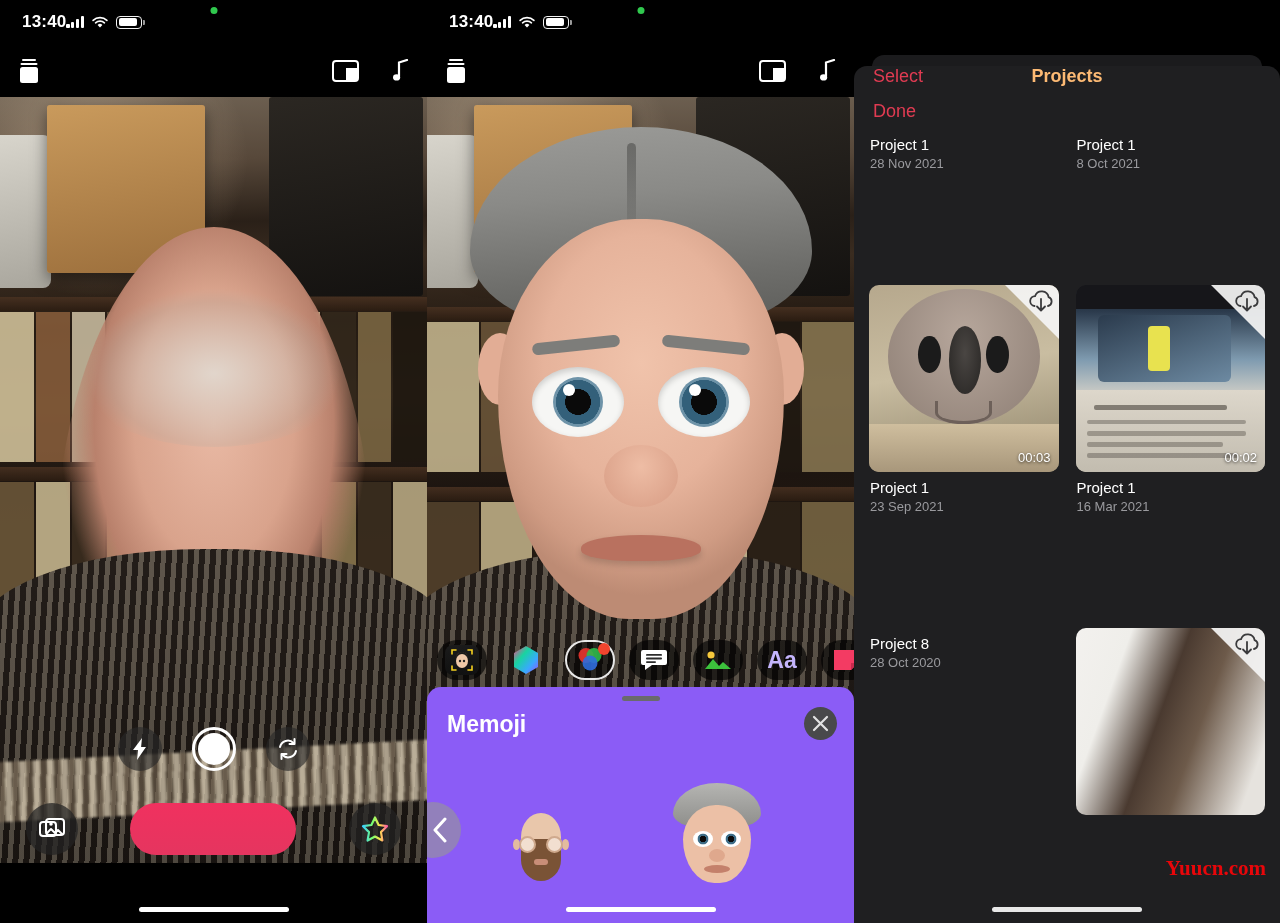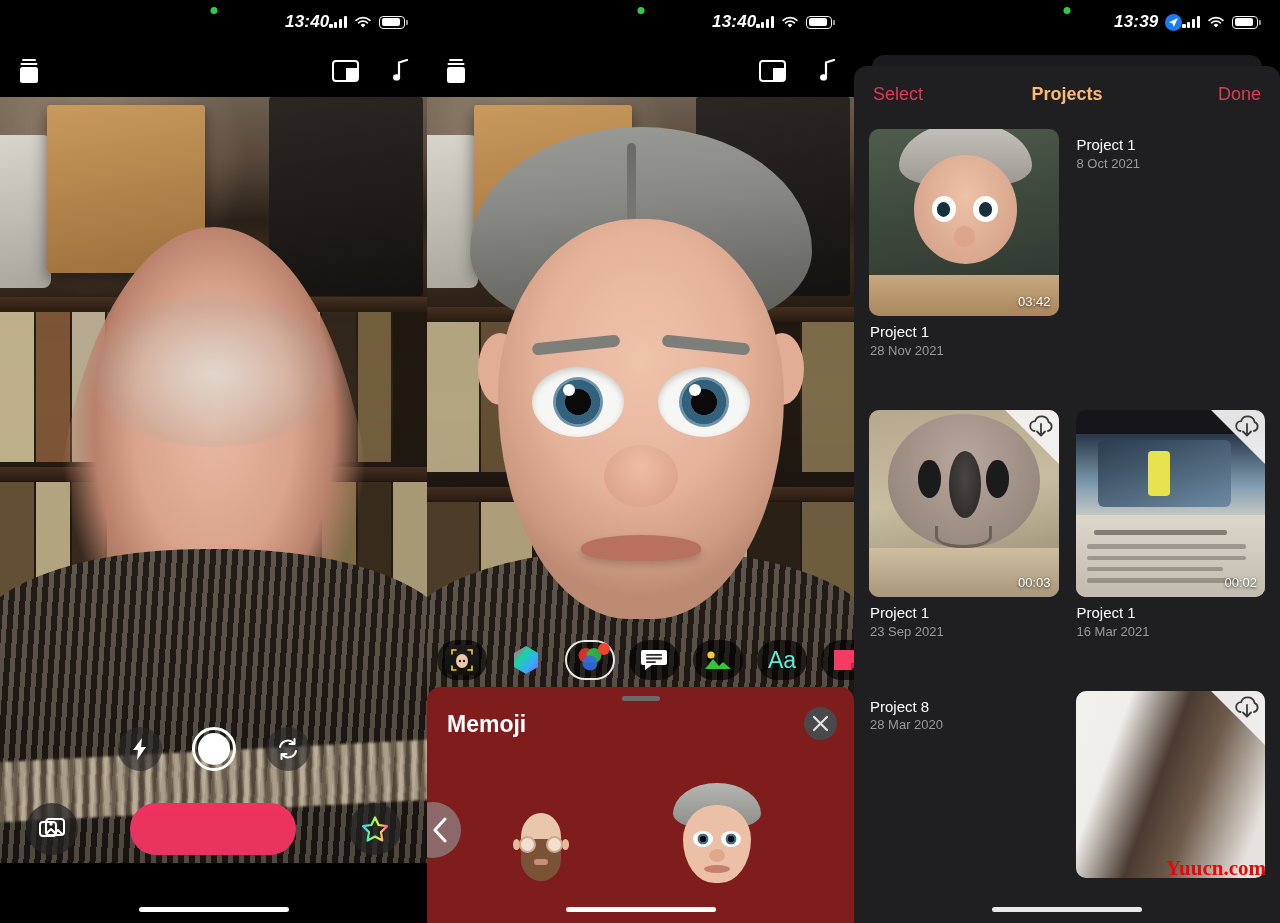--- a/index.html
+++ b/index.html
@@ -9,22 +9,22 @@
     font-family: "Liberation Sans", sans-serif;
     overflow: hidden;
   }
   .screens { display: flex; width: 1280px; height: 923px; }
   .phone { position: relative; width: 427px; height: 923px; background: #000; overflow: hidden; flex: 0 0 auto; }
   .phone.p3 { width: 426px; }
 
   
   .statusbar {
     position: absolute; top: 0; left: 0; right: 0; height: 44px;
-    display: flex; align-items: center; justify-content: flex-end;
-    padding: 0 22px; z-index: 40; color: #fff; font-style: italic;
+    display: flex; align-items: center; justify-content: flex-start;
+    padding: 0 22px; z-index: 40; color: #fff;
   }
   .sb-time { font-size: 17px; font-weight: 600; letter-spacing: .2px; }
   .sb-left { display: flex; align-items: center; gap: 7px; }
   .loc-badge {
     width: 17px; height: 17px; border-radius: 50%; background: #1a7df0;
     display: inline-flex; align-items: center; justify-content: center;
   }
   .sb-right { display: flex; align-items: center; gap: 7px; }
   .greendot {
     position: absolute; left: 50%; top: 7px; transform: translateX(-50%);
@@ -125,21 +125,21 @@
 
   
   .fx-strip { position: absolute; left: 0; right: 0; top: 633px; height: 54px; display: flex; align-items: center; gap: 14px; padding-left: 10px; z-index: 25; }
   .fx { position: relative; width: 50px; height: 40px; border-radius: 20px; background: rgba(0,0,0,.62); display:flex; align-items:center; justify-content:center; flex:0 0 auto; }
   .fx.sel { border: 2px solid rgba(255,255,255,.9); background: rgba(0,0,0,.55); }
   .fx .dot { position:absolute; right:3px; top:1px; width:12px; height:12px; border-radius:50%; background:#f0452e; }
   .fx.plain { background: transparent; }
   .fx-av { width: 34px; height: 30px; border-radius: 8px; background: linear-gradient(180deg,#1b1b1b,#111); position:relative; display:flex;align-items:center;justify-content:center; }
 
   
-  .sheet2 { position: absolute; left: 0; right: 0; bottom: 0; height: 236px; background: #7f1d1d; border-radius: 14px 14px 0 0; z-index: 30; }
+  .sheet2 { position: absolute; left: 0; right: 0; bottom: 0; height: 236px; background: #8b5cf6; border-radius: 14px 14px 0 0; z-index: 30; }
   .grabber { position:absolute; left:50%; transform:translateX(-50%); top:9px; width:38px; height:5px; border-radius:3px; background:#6a6a6c; }
   .sheet2 h2 { position:absolute; left:20px; top:24px; font-size:23px; font-weight:700; color:#fff; }
   .close-btn { position:absolute; right:17px; top:20px; width:33px; height:33px; border-radius:50%; background:#49494b; display:flex; align-items:center; justify-content:center; }
   .memoji-row { position:absolute; left:0; right:0; top:88px; height:110px; display:flex; align-items:center; }
   .arrow-left { position:absolute; left:-22px; top:50%; transform:translateY(-50%); width:56px; height:56px; border-radius:50%; background:rgba(150,150,150,.62); display:flex; align-items:center; justify-content:center; padding-left:14px; }
   .m-item { position:absolute; top:50%; transform:translateY(-50%); }
   .m1 { left: 86px; } .m2 { left: 188px; }
 
   
   .mt { position: relative; }
@@ -158,21 +158,21 @@
   .mt-gray .eye { position:absolute; top:48px; width:20px; height:16px; background:#fff; border-radius:50%; }
   .mt-gray .eye.l { left:22px; } .mt-gray .eye.r { right:22px; }
   .mt-gray .eye i { position:absolute; left:50%; top:50%; transform:translate(-50%,-50%); width:11px;height:11px;border-radius:50%;
     background: radial-gradient(circle,#0b0b0b 0 40%,#3d6c86 41% 70%,#81a3b6 71% 100%); }
   .mt-gray .nose { position:absolute; left:50%; transform:translateX(-50%); top:66px; width:16px;height:13px;background:#dfa88d;border-radius:50%; }
   .mt-gray .mouth { position:absolute; left:50%; transform:translateX(-50%); top:82px; width:26px;height:8px;background:#c4806b;border-radius:50%; }
 
   
   .behind-sheet { position:absolute; left:18px; right:18px; top:55px; height:40px; background:#1b1b1d; border-radius:12px 12px 0 0; z-index: 9; }
   .sheet3 { position:absolute; left:0; right:0; top:66px; bottom:0; background:#1f1f21; border-radius:13px 13px 0 0; z-index: 10; overflow:hidden; }
-  .nav3 { position:relative; height:56px; display:flex; align-items:center; justify-content:space-between; padding:0 19px; }
+  .nav3 { position:relative; height:56px; display:flex; justify-content:space-between; padding:0 19px;flex-direction:column; }
   .nav3 .act { font-size:18px; color:#e03b52; }
   .nav3 .ttl { font-size:18px; font-weight:700; color:#fdba74; position:absolute; left:50%; transform:translateX(-50%); }
   .grid3 { position:absolute; left:0; right:0; top:56px; bottom:0; padding:7px 15px 0; display:grid; grid-template-columns:1fr 1fr; column-gap:17px; row-gap:4px; }
   .cell { position:relative; }
   .thumb { position:relative; width:100%; height:187px; border-radius:10px; overflow:hidden; background:#2c2c2e; }
   .thumb.newp { background:#2a2a2c; display:flex; align-items:center; justify-content:center; }
   .plus { position:relative; width:46px; height:46px; }
   .plus::before,.plus::after { content:""; position:absolute; background:#a8a8ac; border-radius:2px; }
   .plus::before { left:50%; top:0; transform:translateX(-50%); width:4px; height:100%; }
   .plus::after { top:50%; left:0; transform:translateY(-50%); height:4px; width:100%; }
@@ -500,21 +500,21 @@
           <rect x="6" y="13.2" width="10" height="1.8" rx=".9" fill="#2b2b2b"></rect>
         </svg>
       </span>
       <span class="fx">
         <svg width="30" height="22" viewBox="0 0 30 22">
           <circle cx="8" cy="6" r="3.6" fill="#f7c93c"></circle>
           <path d="M2 20l8-10 6 7 4-4 8 7H2z" fill="#3cc13c"></path>
         </svg>
       </span>
       <span class="fx">
-        <span style="color:#5eead4;font-size:23px;font-weight:400;">Aa</span>
+        <span style="color:#c4b5fd;font-size:23px;font-weight:700;">Aa</span>
       </span>
       <span class="fx">
 
         <svg width="28" height="26" viewBox="0 0 28 26">
           <path d="M2 3h24v13l-7 7H2V3z" fill="#f33b63"></path>
           <path d="M26 16h-7v7l7-7z" fill="#c72a4d"></path>
         </svg>
       </span>
 
     </div>
@@ -558,74 +558,34 @@
             <i class="mouth"></i>
         </span>
 
       </div>
 
       <div class="home-ind"></div>
     </div>
   </div>
 
   <div class="phone p3">
-    <div class="statusbar">
-      <div class="greendot"></div>
-      <div class="sb-left">
-        <span class="sb-time">13:39</span>
-        <span class="loc-badge">
-          <svg width="11" height="11" viewBox="0 0 11 11">
-              <path d="M10 1 1 5.2l3.6 1.2L5.8 10 10 1z" fill="#fff"></path>
-            </svg>
-        </span>
-      </div>
-      <div class="sb-right">
-        <span class="bars">
-            <i></i>
-            <i></i>
-            <i></i>
-            <i></i>
-          </span>
-        <svg width="18" height="13" viewBox="0 0 18 13">
-          <path d="M9 11.6 6.6 8.9a3.6 3.6 0 0 1 4.8 0L9 11.6z" fill="#fff"></path>
-          <path d="M4.6 6.8a6.6 6.6 0 0 1 8.8 0" stroke="#fff" stroke-width="1.7" fill="none" stroke-linecap="round"></path>
-          <path d="M2.1 4.3a10.2 10.2 0 0 1 13.8 0" stroke="#fff" stroke-width="1.7" fill="none" stroke-linecap="round"></path>
-        </svg>
-        <span class="batt">
-            <i></i>
-          </span>
-      </div>
-    </div>
 
     <div class="behind-sheet"></div>
 
     <div class="sheet3">
       <div class="nav3">
         <span class="act">Select</span>
         <span class="ttl">Projects</span>
         <span class="act">Done</span>
       </div>
 
       <div class="grid3">
 
 
         <div class="cell">
-          <div class="thumb">
-            <div class="art memoji-a">
-              <span class="oval" style="left:16%;top:-4%;width:70%;height:34%;background:linear-gradient(180deg,#c6c4bd,#9b9992);border-radius:50% 50% 28% 28%/70% 70% 30% 30%"></span>
-              <span class="oval" style="left:24%;top:14%;width:54%;height:58%;background:radial-gradient(ellipse at 50% 38%,#eec2a8,#cf9b82)"></span>
-              <span class="oval" style="left:33%;top:36%;width:13%;height:14%;background:#fff"></span>
-              <span class="oval" style="left:55%;top:36%;width:13%;height:14%;background:#fff"></span>
-              <span class="oval" style="left:36%;top:39%;width:7%;height:8%;background:#15303f"></span>
-              <span class="oval" style="left:58%;top:39%;width:7%;height:8%;background:#15303f"></span>
-              <span class="oval" style="left:45%;top:52%;width:11%;height:11%;background:#dda58b"></span>
-              <span class="oval" style="left:0;bottom:0;width:100%;height:22%;background:linear-gradient(180deg,#c9a87f,#a8875e);border-radius:0"></span>
-            </div>
-            <span class="dur">03:42</span>
-          </div>
           <div class="cap">
             <div class="nm">Project 1</div>
             <div class="dt">28 Nov 2021</div>
           </div>
         </div>
 
         <div class="cell">
           <div class="cap">
             <div class="nm">Project 1</div>
             <div class="dt">8 Oct 2021</div>
@@ -679,21 +639,21 @@
           </div>
           <div class="cap">
             <div class="nm">Project 1</div>
             <div class="dt">16 Mar 2021</div>
           </div>
         </div>
 
         <div class="cell">
           <div class="cap">
             <div class="nm">Project 8</div>
-            <div class="dt">28 Mar 2020</div>
+            <div class="dt">28 Oct 2020</div>
           </div>
         </div>
 
         <div class="cell">
           <div class="thumb">
             <div class="art last"></div>
             <span class="corner">
               <svg width="26" height="24" viewBox="0 0 26 24">
                 <path d="M6.5 16a5 5 0 0 1 .6-9.95A7 7 0 0 1 20.6 7.2 4.6 4.6 0 0 1 20 16" stroke="#3a3a3c" stroke-width="1.8" fill="none" stroke-linecap="round"></path>
                 <path d="M13 9v11M9 16.5l4 4 4-4" stroke="#3a3a3c" stroke-width="1.8" fill="none" stroke-linecap="round" stroke-linejoin="round"></path>

